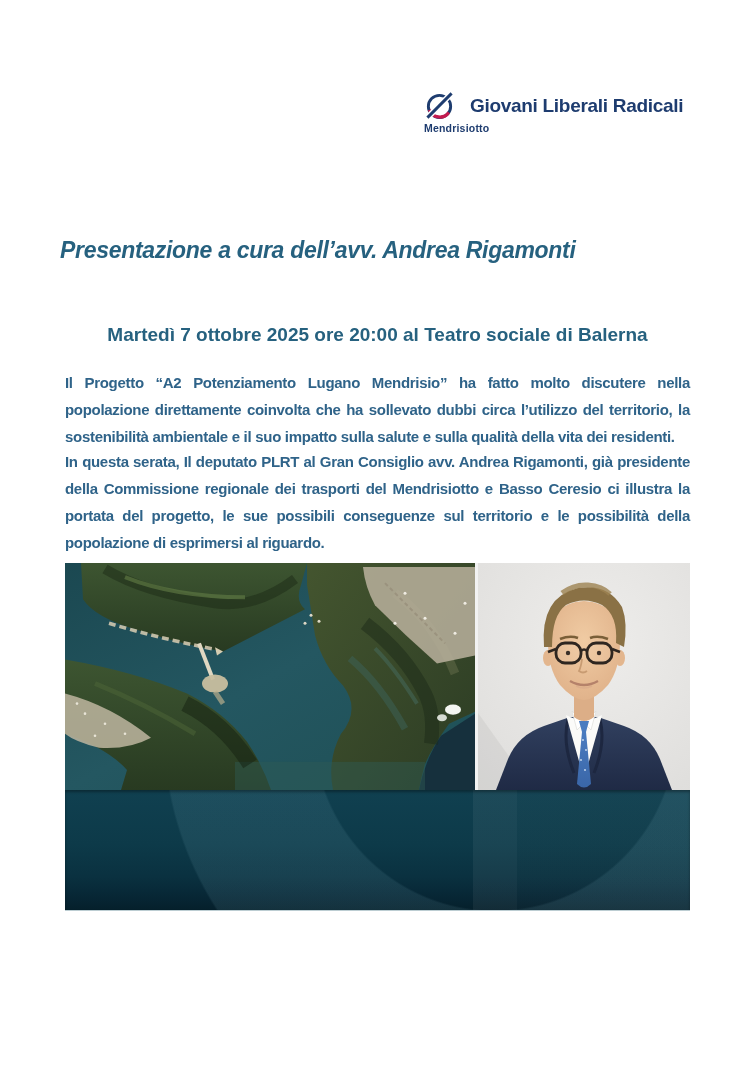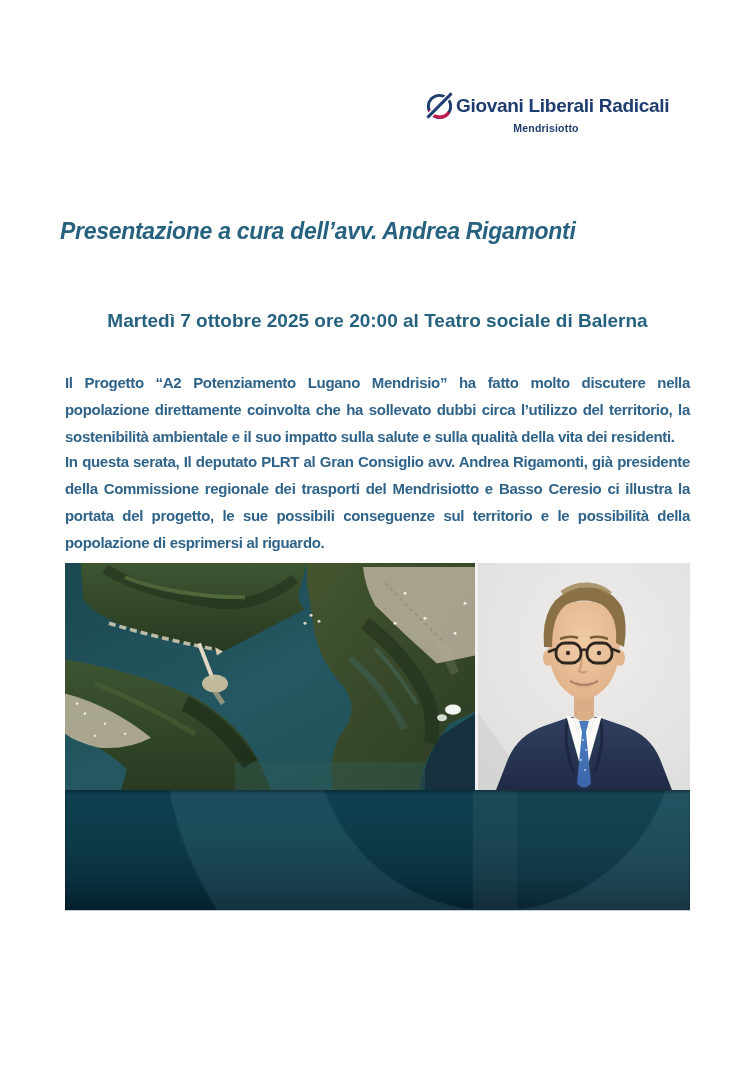--- a/index.html
+++ b/index.html
@@ -2,40 +2,40 @@
 <html><head>
 <meta charset="utf-8">
 <style>
   html,body{margin:0;padding:0;background:#ffffff;}
   .page{
     position:relative;width:750px;height:1074px;background:#ffffff;overflow:hidden;
     font-family:"Liberation Sans",sans-serif;
   }
   
   .logo{position:absolute;left:424px;top:90px;width:266px;}
-  .logo-row{display:flex;align-items:center;gap:1px;}
+  .logo-row{display:flex;align-items:center;gap:15px;}
   .logo-icon{width:31px;height:31px;flex:0 0 auto;}
   .logo-name{
     font-size:19px;font-weight:700;color:#1e3c6f;letter-spacing:-0.3px;white-space:nowrap;
   }
   .logo-sub{
-    text-align:center;padding-right:22px;margin-top:1px;
+    text-align:left;padding-right:22px;margin-top:1px;
     font-size:10.5px;font-weight:700;color:#1e3c6f;letter-spacing:0.2px;
   }
   
   .title{
     position:absolute;left:60px;top:161px;margin:0;width:640px;
     font-size:40px;font-weight:700;color:#26617f;letter-spacing:-1px;line-height:1.1;
   }
   .subtitle{
-    position:absolute;left:60px;top:218px;margin:0;width:640px;
+    position:absolute;left:60px;top:237px;margin:0;width:640px;
     font-size:23px;font-weight:700;font-style:italic;color:#26617f;letter-spacing:-0.3px;
   }
   .dateline{
-    position:absolute;left:65px;top:310px;width:625px;text-align:center;
+    position:absolute;left:65px;top:324px;width:625px;text-align:center;
     font-size:19px;font-weight:700;color:#26617f;
   }
   
   .para{
     position:absolute;left:65px;width:625px;margin:0;
     font-size:15px;font-weight:700;color:#2f6389;line-height:27px;
     text-align:justify;letter-spacing:-0.3px;
   }
   .p1{top:369px;}
   .p2{top:436px;margin-top:12px;}

